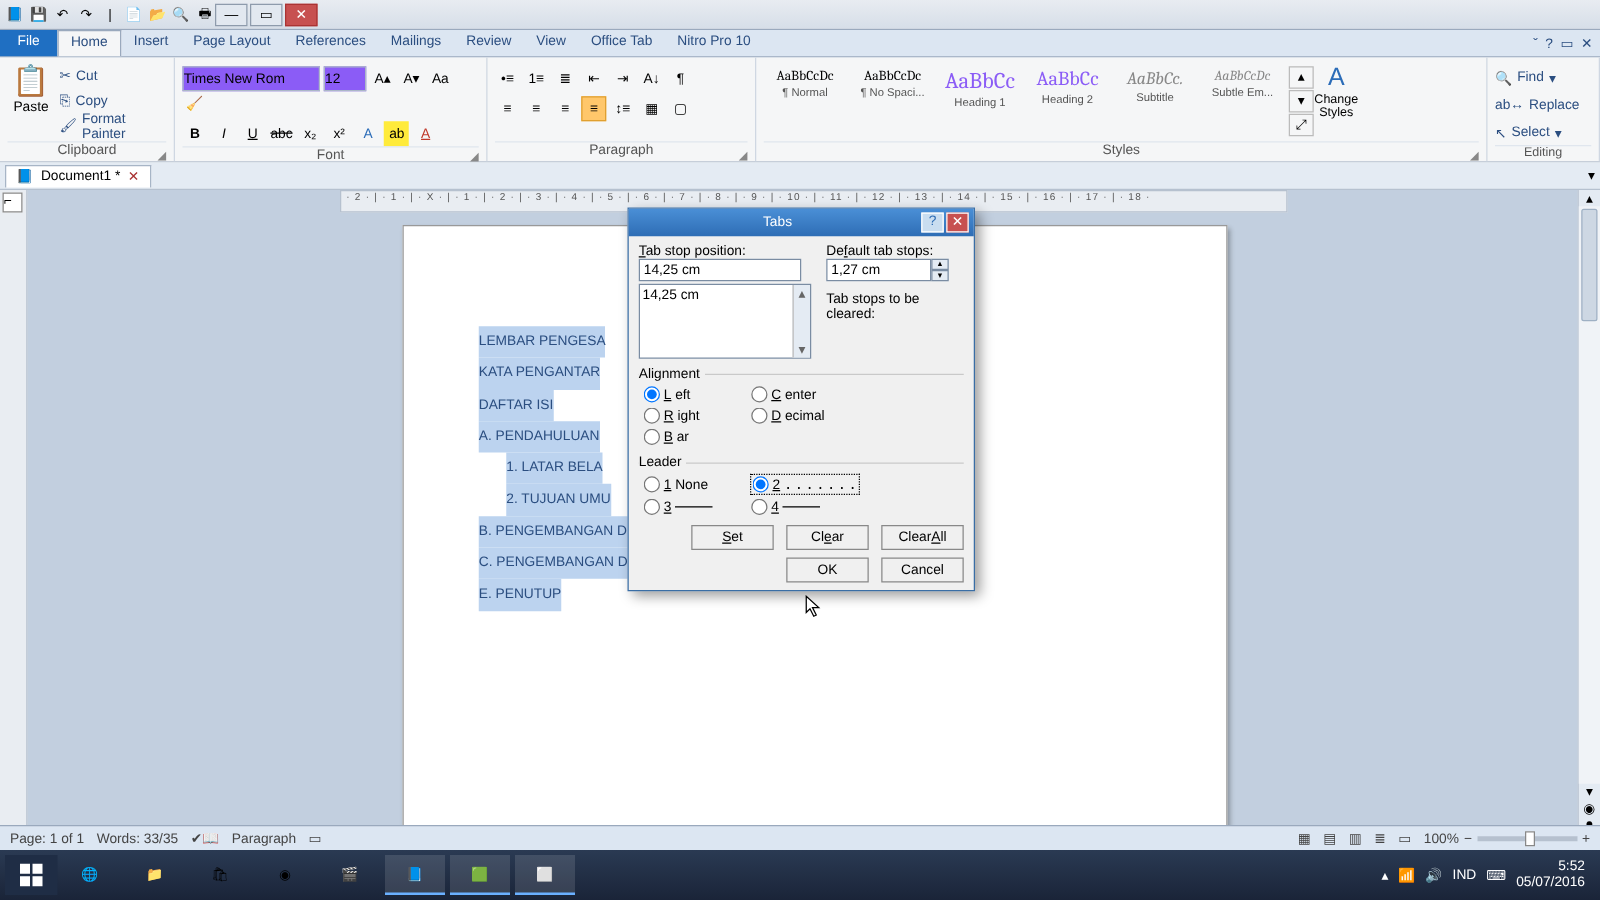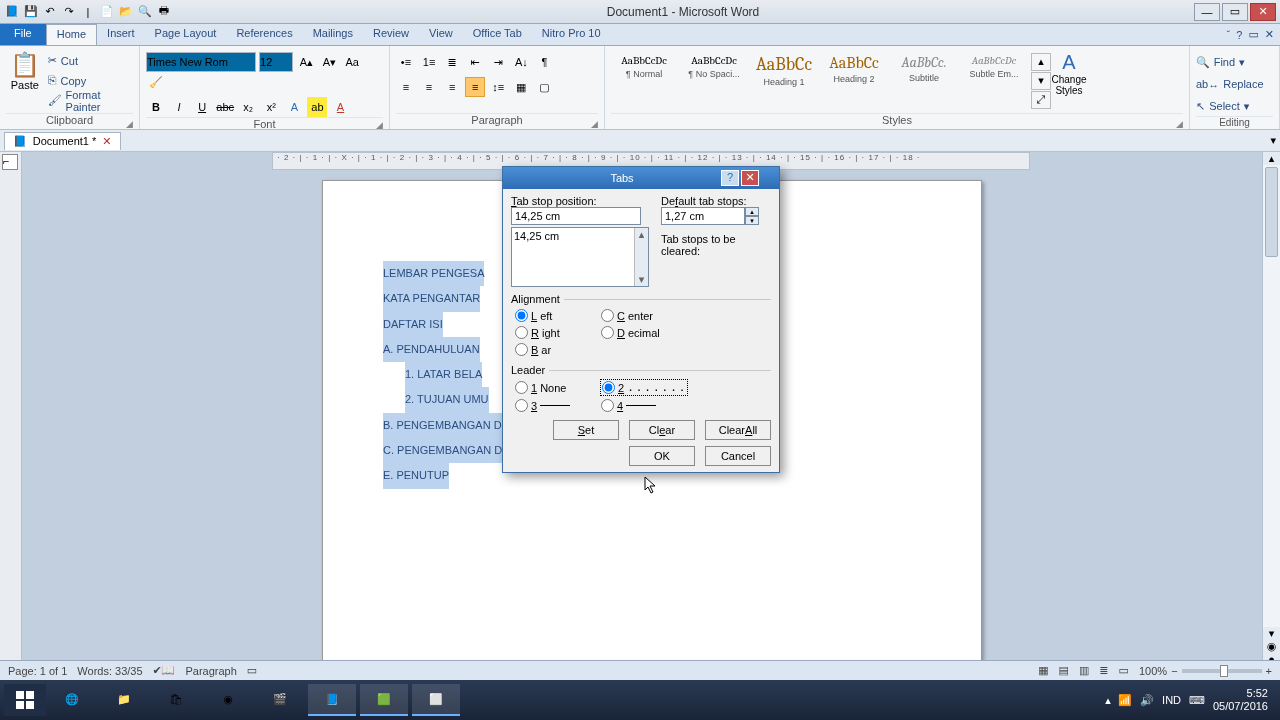--- a/index.html
+++ b/index.html
@@ -19,24 +19,24 @@
 .ribbon-tabs .tab.active { background: #f5f6f7; border: 1px solid #9aa9bd; border-bottom: none; }
 .ribbon-tabs .right { margin-left: auto; display:flex; gap:6px; padding-right:6px; align-items:center; color:#2b4e80;}
 
 .ribbon { height: 84px; background: #f5f6f7; display: flex; border-bottom: 1px solid #b6c1cf; }
 .group { border-right: 1px solid #cfd7e2; padding: 2px 6px 0 6px; display: flex; flex-direction: column; }
 .group-body { display: flex; gap: 4px; flex: 1; align-items: center; }
 .group-label { height: 16px; font-size: 10px; color: #555; text-align: center; border-top: 1px solid #e0e6ee; position: relative; }
 .group-label .launcher { position:absolute; right:0; bottom:0; font-size:9px; color:#888;}
 .btn-big { width: 40px; height: 60px; text-align: center; }
 .btn-sm { width: 20px; height: 20px; display:inline-flex; align-items:center; justify-content:center; border:1px solid transparent;}
-.combo { height: 20px; border: 1px solid #abb7c7; background: #0369a1; }
+.combo { height: 20px; border: 1px solid #abb7c7; background: #8b5cf6; }
 .fontname { width: 110px; } .fontsize { width: 34px; }
 .style-item { width: 66px; height: 60px; border: 1px solid transparent; text-align: center; padding-top: 2px; }
-.style-item .preview { font-family: Cambria, serif; color: #a16207; font-size: 16px; }
+.style-item .preview { font-family: Cambria, serif; color: #8b5cf6; font-size: 16px; }
 .style-item .preview.big { font-size: 28px; color:#000;}
 .style-item .name { font-size: 9px; color: #555; margin-top: 2px; }
 .editing-item { display:flex; align-items:center; gap:4px; height:20px; color:#2b4e80;}
 
 .doc-tabs { height: 22px; background: #e4ebf3; border-bottom: 1px solid #b6c1cf; display:flex; align-items:center; padding: 0 4px;}
 .doc-tabs .dtab { display:inline-flex; align-items:center; gap:6px; padding: 2px 8px; background:#fff; border:1px solid #a7b5c6; border-bottom:none;}
 .doc-tabs .dtab .x { color:#a33; }
 
 .workspace { position: relative; height: 526px; background: #c2cfdf; display:flex;}
 .vruler { width:22px; background:#e9edf2; border-right:1px solid #b6c1cf;}
@@ -60,21 +60,21 @@
 
 .taskbar { position:absolute; bottom:0; left:0; right:0; height:40px; background: linear-gradient(#2a3a53, #1a2438); display:flex; align-items:center; padding: 0 4px;}
 .taskbar .start { width:42px; height:32px; background:#1f2d45; display:flex; align-items:center; justify-content:center; color:#fff;}
 .taskbar .ticon { width:48px; height:32px; display:flex; align-items:center; justify-content:center; margin: 0 2px; border-bottom:2px solid transparent;}
 .taskbar .ticon.active { background: rgba(255,255,255,.12); border-bottom-color:#6ab0ff;}
 .tray { margin-left:auto; display:flex; align-items:center; gap:8px; color:#fff; font-size:10px; padding-right:8px;}
 .tray .clock { text-align:right; line-height:1.2;}
 
 
 .dialog { position:absolute; left:502px; top:166px; width:278px; background:#f0f0f0; border:1px solid #3a6ea5; box-shadow: 4px 4px 10px rgba(0,0,0,.4); z-index:100;}
-.dialog .dtitlebar { height:22px; background: linear-gradient(#4a8fd6,#2e6db5); display:flex; align-items:center; padding:0 20px; color:#fff; font-size:12px;}
+.dialog .dtitlebar { height:22px; background: linear-gradient(#4a8fd6,#2e6db5); display:flex; align-items:center; padding:0 4px; color:#fff; font-size:12px;}
 .dialog .dtitlebar .dt { flex:1; text-align:center;}
 .dialog .dtitlebar .dhelp { width:18px; height:16px; background:#c9ddf0; color:#2e6db5; text-align:center; margin-right:2px; border:1px solid #fff;}
 .dialog .dtitlebar .dclose { width:18px; height:16px; background:#c75050; text-align:center; border:1px solid #fff;}
 .dialog .dbody { padding: 6px 8px;}
 .dlabel { font-size:11px; color:#000;}
 .u { text-decoration: underline;}
 .dinput { width:130px; height:18px; border:1px solid #7a8ca2; background:#fff; padding:0 3px; font-size:11px;}
 .dlist { width:138px; height:60px; border:1px solid #7a8ca2; background:#fff; margin-top:2px; position:relative; padding:2px;}
 .dlist .sb { position:absolute; right:0; top:0; bottom:0; width:14px; background:#e4ebf3; border-left:1px solid #bbb; display:flex; flex-direction:column; justify-content:space-between; align-items:center; font-size:8px; color:#666;}
 .spin { display:inline-flex;}
@@ -103,21 +103,20 @@
     <span>📘</span>
     <span>💾</span>
     <span>↶</span>
     <span>↷</span>
     <span>|</span>
     <span>📄</span>
     <span>📂</span>
     <span>🔍</span>
     <span>🖶</span>
   </div>
-  <div class="title">Document1 - Microsoft Word</div>
   <div class="win-controls">
     <span>—</span>
     <span>▭</span>
     <span class="close">✕</span>
   </div>
 </div>
 
 <div class="ribbon-tabs">
   <div class="tab file">File</div>
   <div class="tab active">Home</div>

